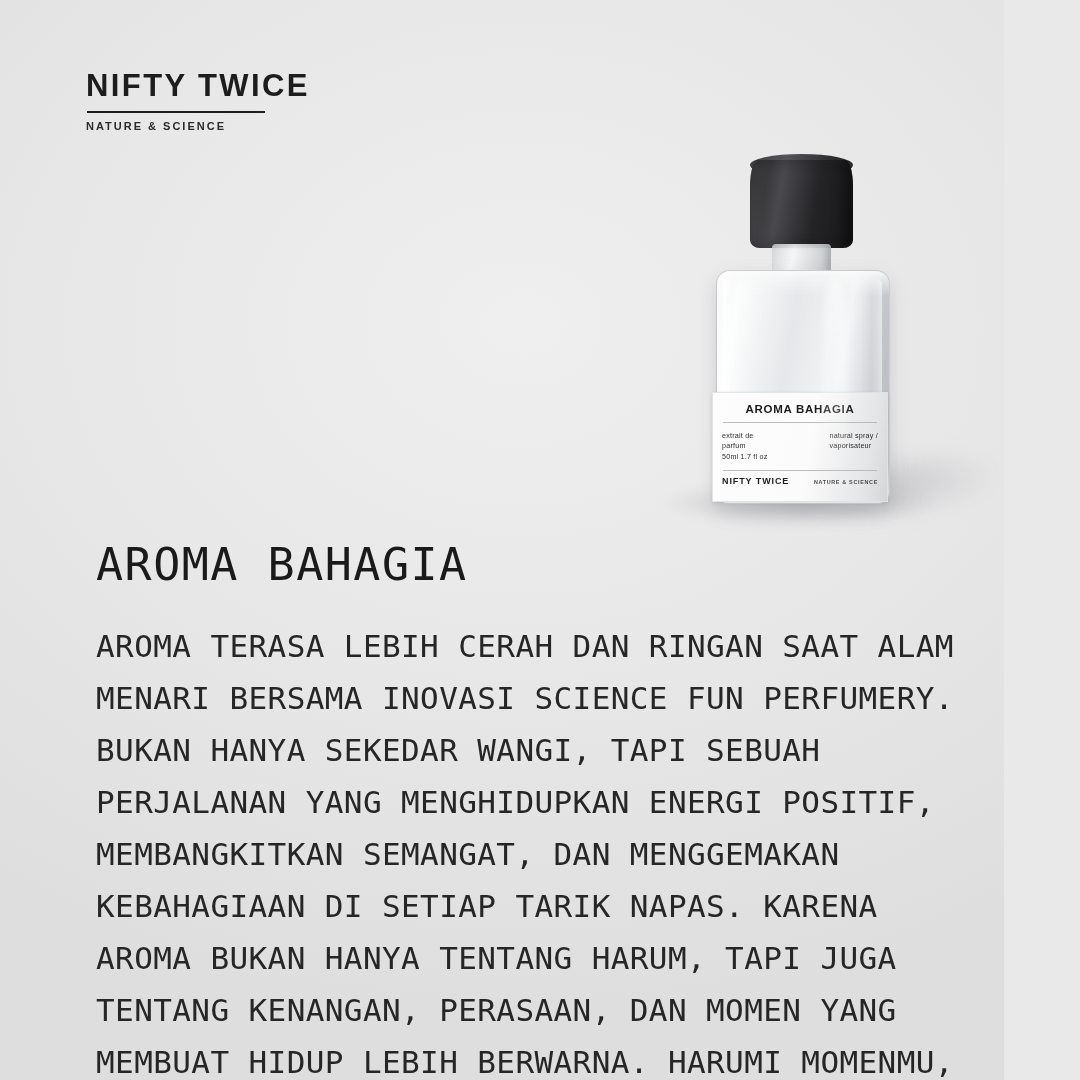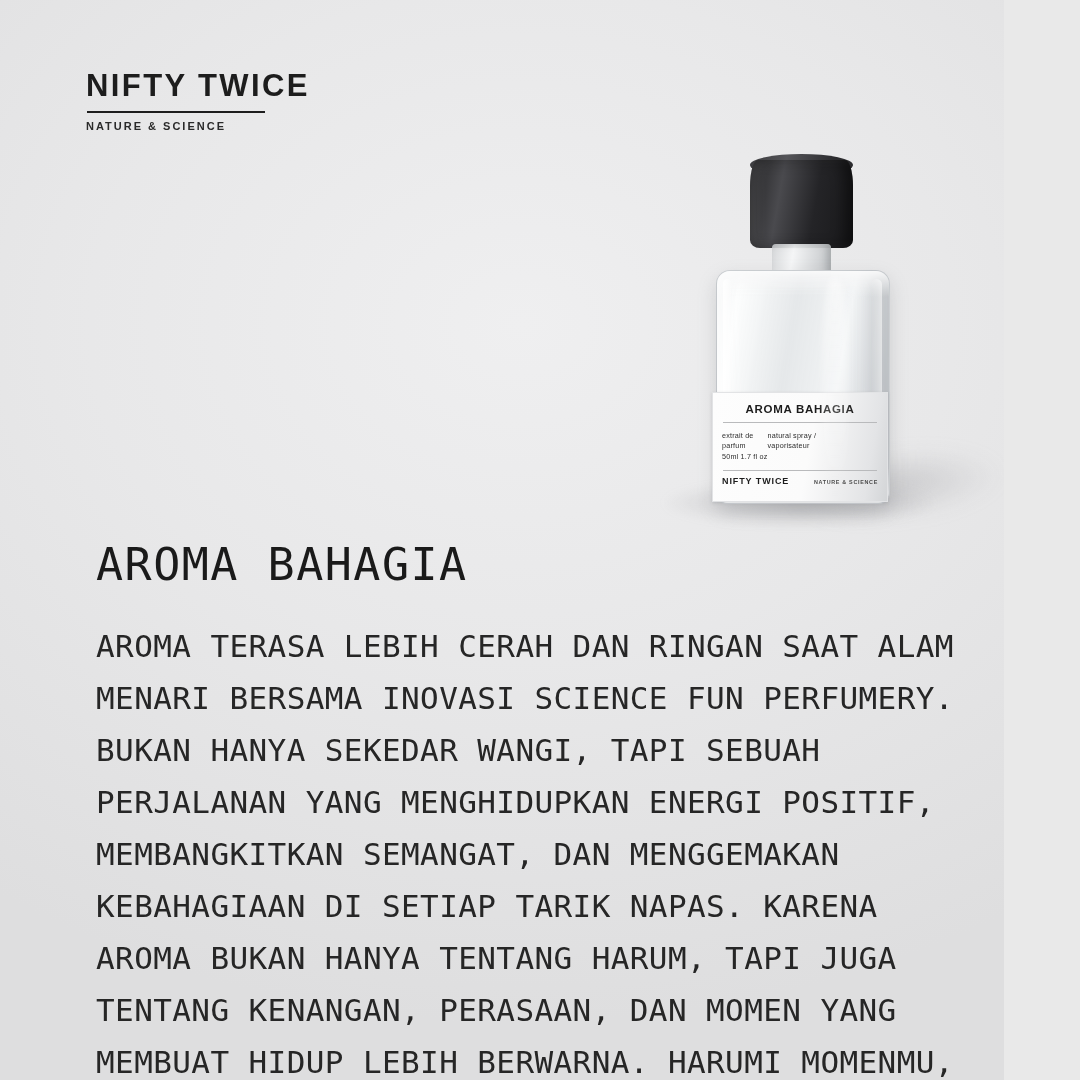--- a/index.html
+++ b/index.html
@@ -199,21 +199,21 @@
     text-align: center;
     margin-top: 2px;
   }
   .label-rule {
     height: 1px;
     background: #b9babc;
     margin: 7px 1px 6px 1px;
   }
   .label-mid {
     display: flex;
-    justify-content: flex-start;
+    justify-content: space-between;
     align-items: flex-start;
     margin-top: 8px;
   }
   .label-left, .label-right {
     font-family: "Liberation Sans", sans-serif;
     font-size: 7.2px;
     line-height: 1.45;
     color: #2c2c2c;
     letter-spacing: 0.2px;
   }

